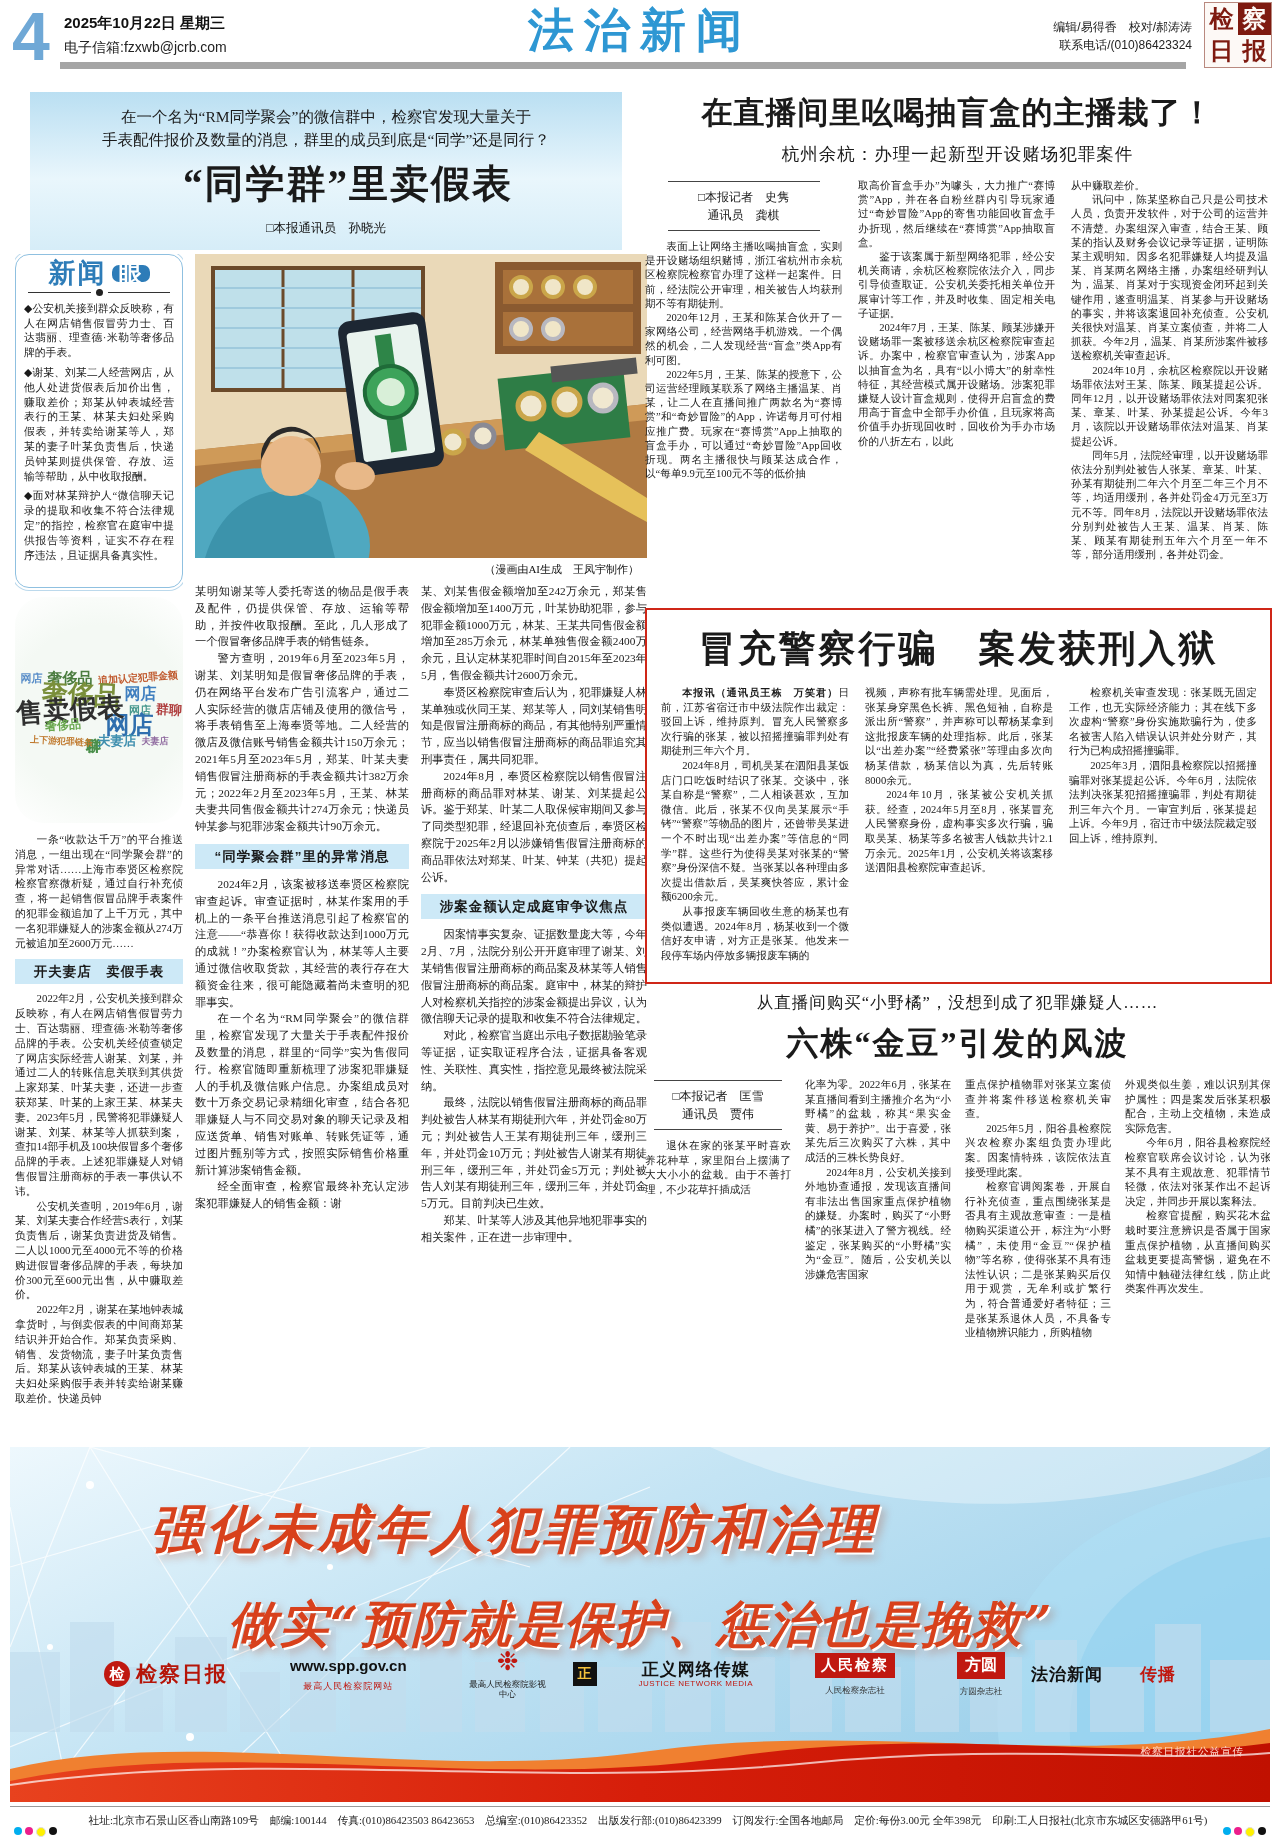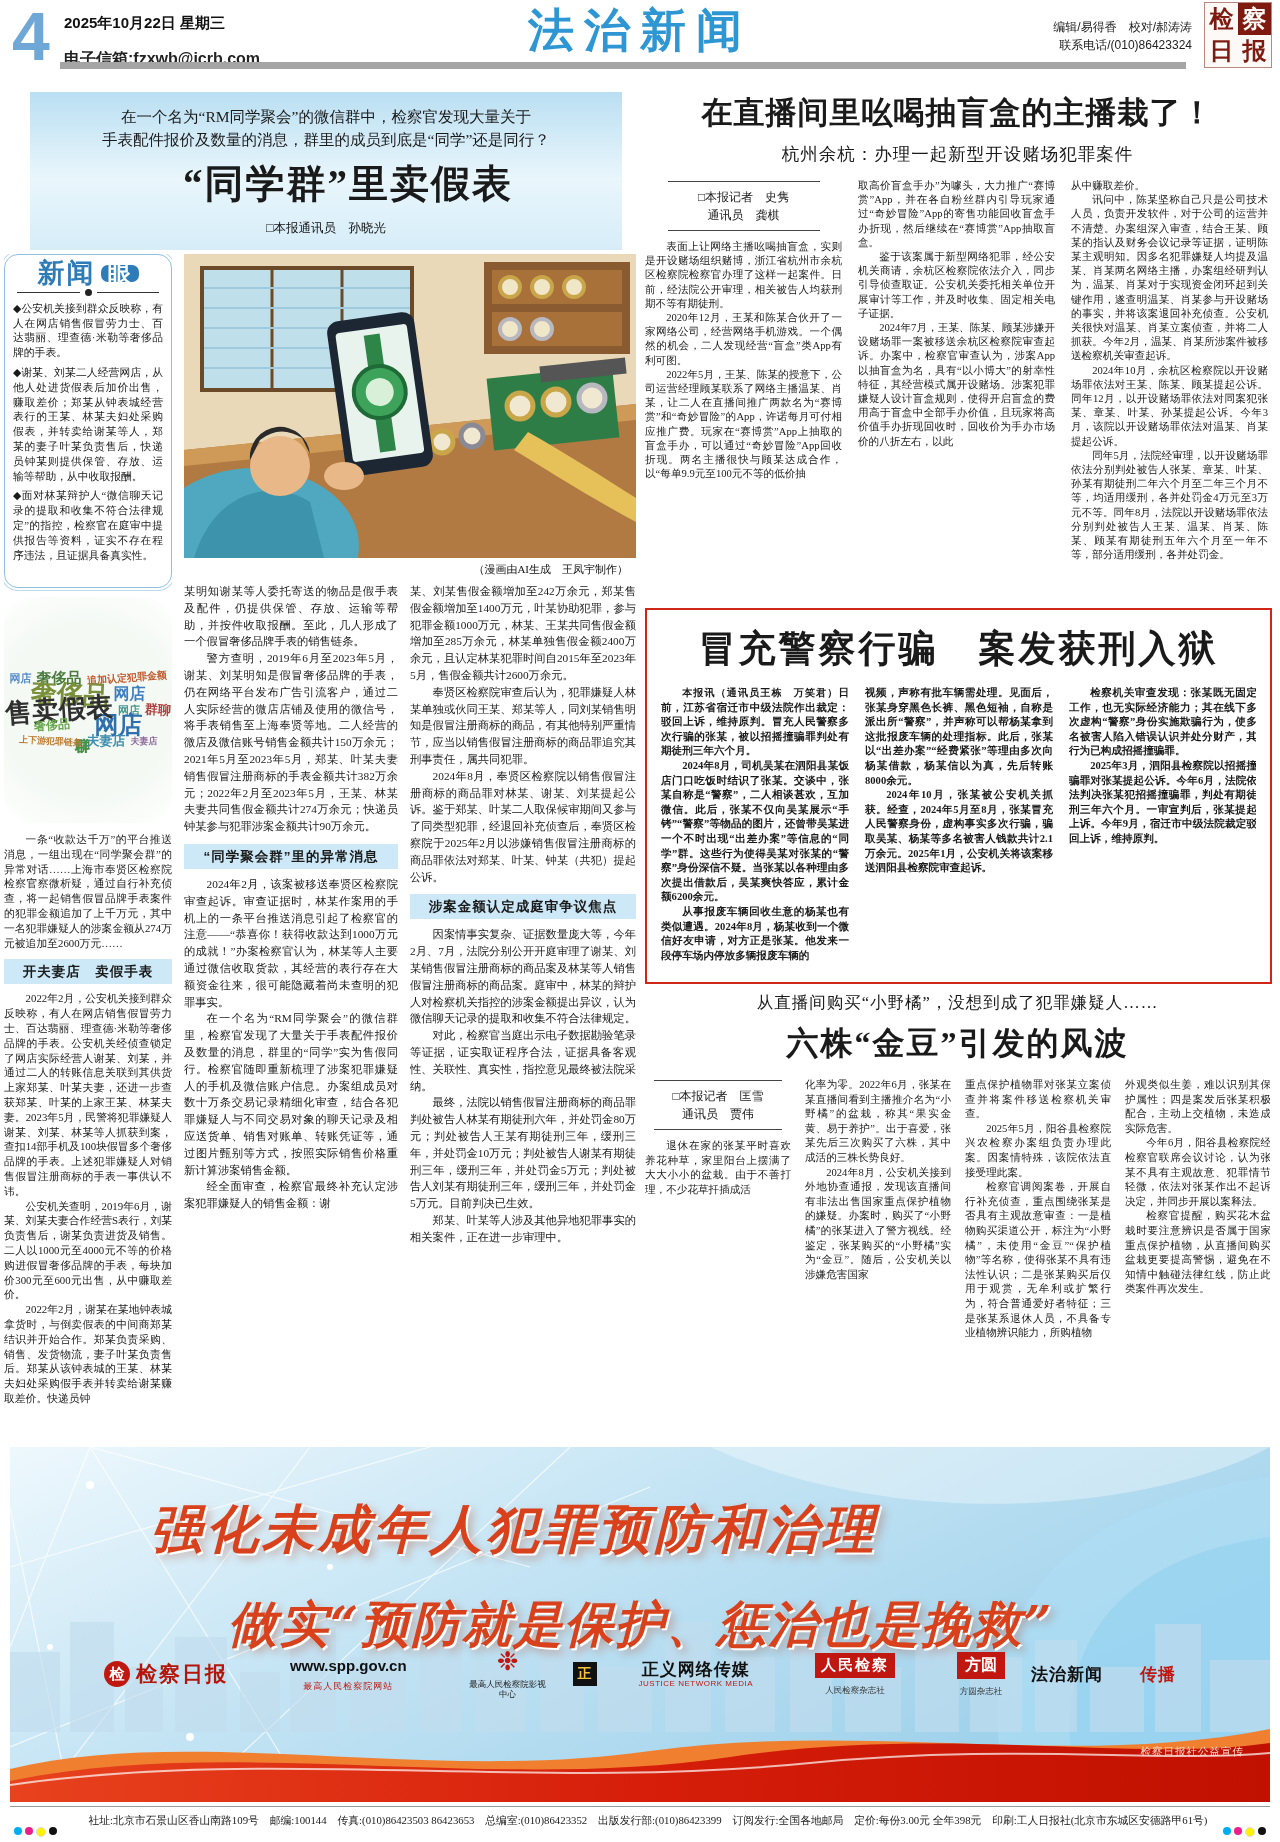--- a/index.html
+++ b/index.html
@@ -2,38 +2,38 @@
 <html><head>
 <meta charset="utf-8">
 <style>
   html,body{margin:0;padding:0;background:#e9e9e9;}
   .page{position:relative;width:1280px;height:1842px;margin:0 auto;background:#fff;
         font-family:"Liberation Serif","DejaVu Serif",serif;color:#1a1a1a;overflow:hidden;}
   
   .pagenum{position:absolute;left:12px;top:2px;font:bold 68px/68px "Liberation Sans",sans-serif;color:#6fa8d6;}
   .hdr-left{position:absolute;left:64px;top:14px;font-family:"Liberation Sans",sans-serif;}
   .hdr-date{font-size:15px;font-weight:bold;color:#111;}
-  .hdr-mail{font-size:16px;color:#222;margin-top:16px;font-weight:bold;}
+  .hdr-mail{font-size:14px;color:#222;margin-top:6px;}
   .hdr-title{position:absolute;left:50%;transform:translateX(-50%);top:2px;
              font:bold 46px/56px "Liberation Sans",sans-serif;color:#2e97d3;letter-spacing:10px;}
   .hdr-right{position:absolute;right:88px;top:18px;text-align:right;font-size:12px;line-height:18px;color:#222;
              font-family:"Liberation Sans",sans-serif;}
   .masthead{position:absolute;right:8px;top:2px;width:66px;height:64px;display:grid;
             grid-template-columns:1fr 1fr;border:1px solid #b9897f;background:#fdf9f6;}
   .masthead span{display:flex;align-items:center;justify-content:center;font:bold 24px/24px "DejaVu Serif",serif;color:#7e1a10;}
   .masthead span:nth-child(2){background:#7e1a10;color:#fdf9f6;}
   .hdr-bar{position:absolute;left:60px;right:94px;top:62px;height:7px;background:#a5a5a5;}
   
   .intro-box{position:absolute;left:30px;top:92px;width:592px;height:158px;text-align:center;
              background:linear-gradient(180deg,#badff2 0%,#e9f6fc 55%,#d6edf8 100%);}
   .intro-l{font-size:15.5px;line-height:23px;margin:0;}
   .intro-box .first{padding-top:13px;}
   .l-headline{font-size:39px;font-weight:bold;letter-spacing:2px;margin-top:6px;padding-left:44px;}
   .l-byline{font-size:12.5px;margin-top:9px;color:#111;}
-  .left-body{position:absolute;left:4px;top:254px;width:632px;height:1186px;display:flex;gap:12px;overflow:hidden;}
+  .left-body{position:absolute;left:15px;top:254px;width:632px;height:1186px;display:flex;gap:12px;overflow:hidden;}
   .lcol1{flex:0 0 168px;width:168px;font-size:10.8px;line-height:14.8px;overflow:hidden;}
   .eye-box{border:1px solid #8fc0e0;box-shadow:0 0 0 2px #fff,0 0 0 3px #bcd9ec;border-radius:14px;
            background:#fff;padding:10px 8px 6px;height:316px;overflow:hidden;}
   .eye-head{display:flex;justify-content:center;align-items:center;gap:5px;font-family:"Liberation Sans",sans-serif;}
   .eye-t1{font-size:27px;font-weight:bold;color:#2d7cb8;letter-spacing:2px;}
   .eye-t2{font-size:24px;font-weight:bold;color:#fff;background:#2d7cb8;border-radius:7px;padding:1px 7px;}
   .eye-div{display:flex;align-items:center;margin:7px 4px 4px;}
   .eye-div::before,.eye-div::after{content:"";flex:1;border-top:1.5px solid #333;}
   .eye-dot{width:7px;height:7px;border-radius:50%;background:#222;margin:0 5px;}
   .eye-b{margin:5px 0;text-align:justify;}
@@ -58,21 +58,21 @@
   .art2{position:absolute;left:645px;top:92px;width:625px;}
   .a2-headline{font-size:31px;font-weight:bold;text-align:center;letter-spacing:1px;margin:0;}
   .a2-sub{font-size:17.5px;text-align:center;margin-top:8px;letter-spacing:1px;}
   .a2-cols{display:flex;gap:16px;margin-top:13px;height:394px;overflow:hidden;}
   .a2-cols .col{width:197px;flex:0 0 197px;font-size:10.6px;line-height:14.2px;overflow:hidden;}
   .byline-box{width:152px;margin:2px auto 9px;border-top:1px solid #444;border-bottom:1px solid #444;
               padding:6px 0 6px;font-size:12px;line-height:18px;text-align:center;}
   .art3{position:absolute;left:645px;top:608px;width:595px;height:358px;border:2.5px solid #cf2618;
         padding:4px 14px 10px;}
   .a3-headline{font-size:37px;font-weight:bold;text-align:center;letter-spacing:3px;margin:10px 0 12px;}
-  .a3-cols{display:flex;gap:16px;height:276px;overflow:hidden;font-weight:bold;}
+  .a3-cols{display:flex;gap:16px;height:276px;overflow:hidden;}
   .a3-cols .col{width:188px;flex:0 0 188px;font-size:10.6px;line-height:14.6px;overflow:hidden;}
   .art4{position:absolute;left:645px;top:992px;width:625px;height:448px;overflow:hidden;}
   .a4-kicker{font-size:16.5px;text-align:center;margin:0;letter-spacing:1px;}
   .a4-headline{font-size:32px;font-weight:bold;text-align:center;letter-spacing:2px;margin:8px 0 12px;}
   .a4-cols{display:flex;gap:14px;height:340px;overflow:hidden;}
   .a4-cols .col{width:146px;flex:0 0 146px;font-size:10.6px;line-height:14.6px;overflow:hidden;}
   .a4-cols .byline-box{width:128px;}
   
   .banner{position:absolute;left:10px;top:1447px;width:1260px;height:355px;overflow:hidden;
           background:linear-gradient(155deg,#eef8fd 0%,#c4e4f4 38%,#8ec9e7 100%);}

